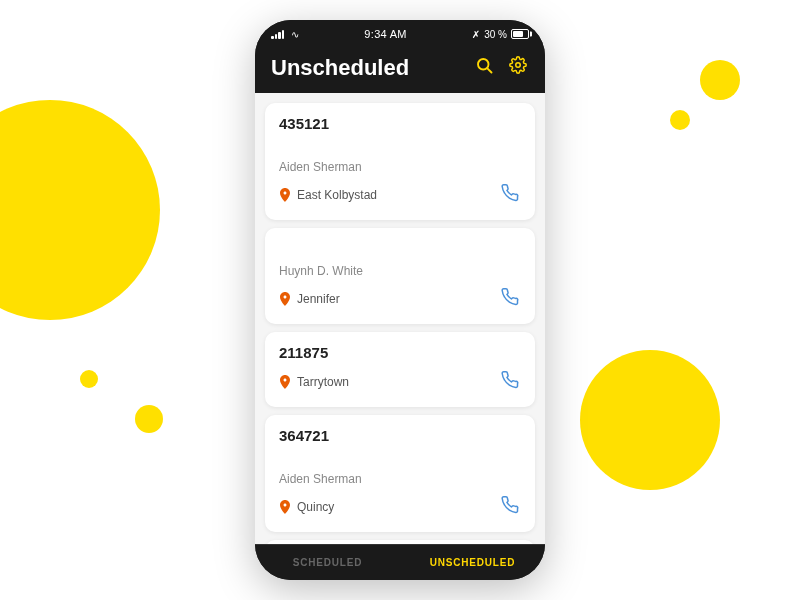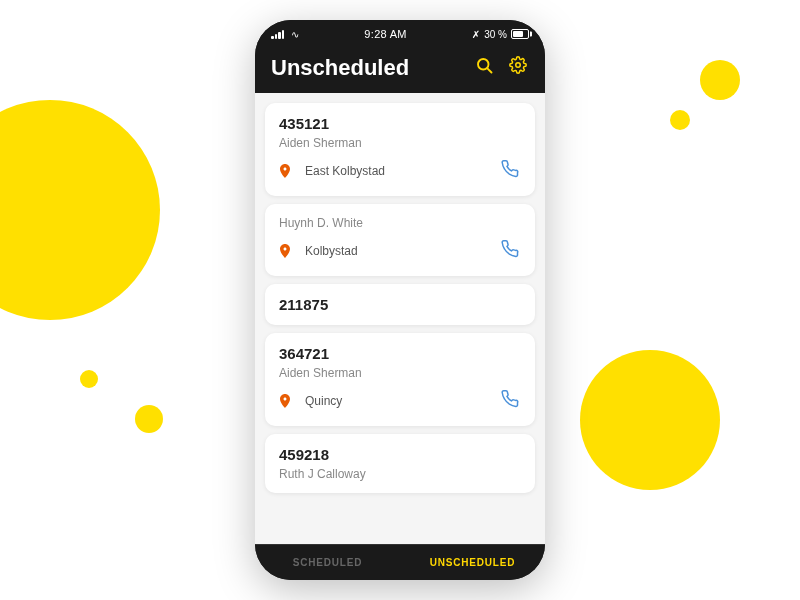--- a/index.html
+++ b/index.html
@@ -175,33 +175,34 @@
 
     .card-id {
       font-size: 15px;
       font-weight: 700;
       color: #222222;
     }
 
     .card-name {
       font-size: 12px;
       color: #888888;
+      margin-top: 24px;
     }
 
     .card-bottom {
       display: flex;
       justify-content: space-between;
       align-items: center;
       margin-top: 4px;
     }
 
     .card-location {
       display: flex;
       align-items: center;
-      gap: 14px;
+      gap: 6px;
       font-size: 12px;
       color: #555555;
     }
 
     .location-pin {
       color: #E85D04;
       font-size: 14px;
     }
 
     .phone-btn {
@@ -254,21 +255,21 @@
   <div class="status-bar">
     <div class="status-left">
       <div class="signal-bars">
         <div class="signal-bar" style="height:3px;"></div>
         <div class="signal-bar" style="height:5px;"></div>
         <div class="signal-bar" style="height:7px;"></div>
         <div class="signal-bar" style="height:9px;"></div>
       </div>
       <span class="wifi-icon">∿</span>
     </div>
-    <div class="status-center">9:28 AM</div>
+    <div class="status-center">9:34 AM</div>
     <div class="status-right">
       <span>✗</span>
       <span>30 %</span>
       <div class="battery-body">
         <div class="battery-fill"></div>
       </div>
     </div>
   </div>
 
   <div class="top-nav">
@@ -313,32 +314,47 @@
 
     <div class="contact-card">
       <span class="card-name">Huynh D. White</span>
       <div class="card-bottom">
         <div class="card-location">
           <span class="location-pin" style="display: inline-flex; align-items: center;">
               <svg width="12" height="14" viewBox="0 0 12 14" fill="#E85D04">
                 <path d="M6 0C3.24 0 1 2.24 1 5c0 3.75 5 9 5 9s5-5.25 5-9c0-2.76-2.24-5-5-5zm0 6.5C5.17 6.5 4.5 5.83 4.5 5S5.17 3.5 6 3.5 7.5 4.17 7.5 5 6.83 6.5 6 6.5z"></path>
               </svg>
             </span>
-          <span>Kolbystad</span>
+          <span>Jennifer</span>
         </div>
         <button class="phone-btn">
           <svg width="18" height="18" viewBox="0 0 24 24" fill="none" stroke="#4A90D9" stroke-width="2" stroke-linecap="round" stroke-linejoin="round">
             <path d="M22 16.92v3a2 2 0 0 1-2.18 2 19.79 19.79 0 0 1-8.63-3.07A19.5 19.5 0 0 1 4.69 12 19.79 19.79 0 0 1 1.61 3.35 2 2 0 0 1 3.59 1h3a2 2 0 0 1 2 1.72c.127.96.361 1.903.7 2.81a2 2 0 0 1-.45 2.11L7.91 8.56a16 16 0 0 0 6 6l.92-.92a2 2 0 0 1 2.11-.45c.907.339 1.85.573 2.81.7A2 2 0 0 1 22 16.92z"></path>
           </svg>
         </button>
       </div>
     </div>
 
     <div class="contact-card">
       <span class="card-id">211875</span>
+      <div class="card-bottom">
+        <div class="card-location">
+          <span class="location-pin" style="display: inline-flex; align-items: center;">
+              <svg width="12" height="14" viewBox="0 0 12 14" fill="#E85D04">
+                <path d="M6 0C3.24 0 1 2.24 1 5c0 3.75 5 9 5 9s5-5.25 5-9c0-2.76-2.24-5-5-5zm0 6.5C5.17 6.5 4.5 5.83 4.5 5S5.17 3.5 6 3.5 7.5 4.17 7.5 5 6.83 6.5 6 6.5z"></path>
+              </svg>
+            </span>
+          <span>Tarrytown</span>
+        </div>
+        <button class="phone-btn">
+          <svg width="18" height="18" viewBox="0 0 24 24" fill="none" stroke="#4A90D9" stroke-width="2" stroke-linecap="round" stroke-linejoin="round">
+            <path d="M22 16.92v3a2 2 0 0 1-2.18 2 19.79 19.79 0 0 1-8.63-3.07A19.5 19.5 0 0 1 4.69 12 19.79 19.79 0 0 1 1.61 3.35 2 2 0 0 1 3.59 1h3a2 2 0 0 1 2 1.72c.127.96.361 1.903.7 2.81a2 2 0 0 1-.45 2.11L7.91 8.56a16 16 0 0 0 6 6l.92-.92a2 2 0 0 1 2.11-.45c.907.339 1.85.573 2.81.7A2 2 0 0 1 22 16.92z"></path>
+          </svg>
+        </button>
+      </div>
     </div>
 
     <div class="contact-card">
       <span class="card-id">364721</span>
       <span class="card-name">Aiden Sherman</span>
       <div class="card-bottom">
         <div class="card-location">
           <span class="location-pin" style="display: inline-flex; align-items: center;">
               <svg width="12" height="14" viewBox="0 0 12 14" fill="#E85D04">
                 <path d="M6 0C3.24 0 1 2.24 1 5c0 3.75 5 9 5 9s5-5.25 5-9c0-2.76-2.24-5-5-5zm0 6.5C5.17 6.5 4.5 5.83 4.5 5S5.17 3.5 6 3.5 7.5 4.17 7.5 5 6.83 6.5 6 6.5z"></path>

